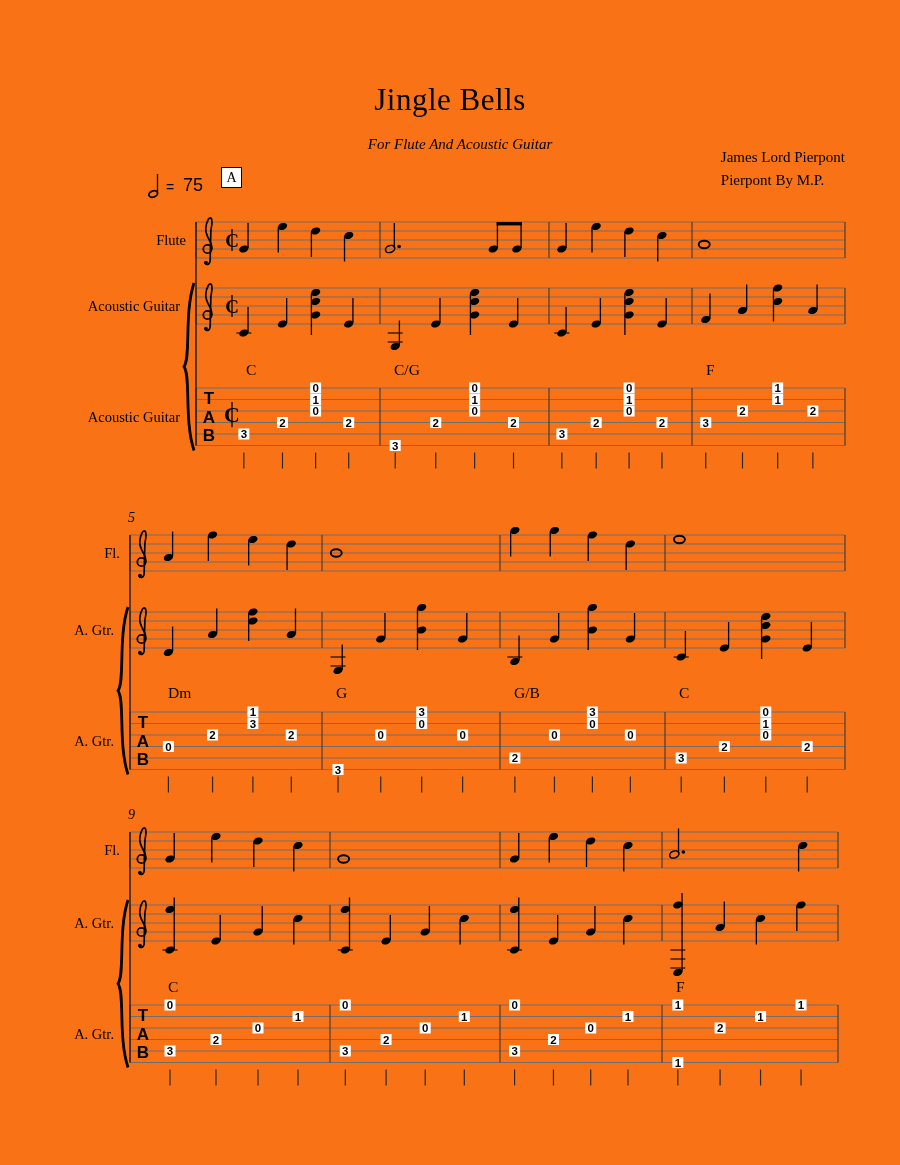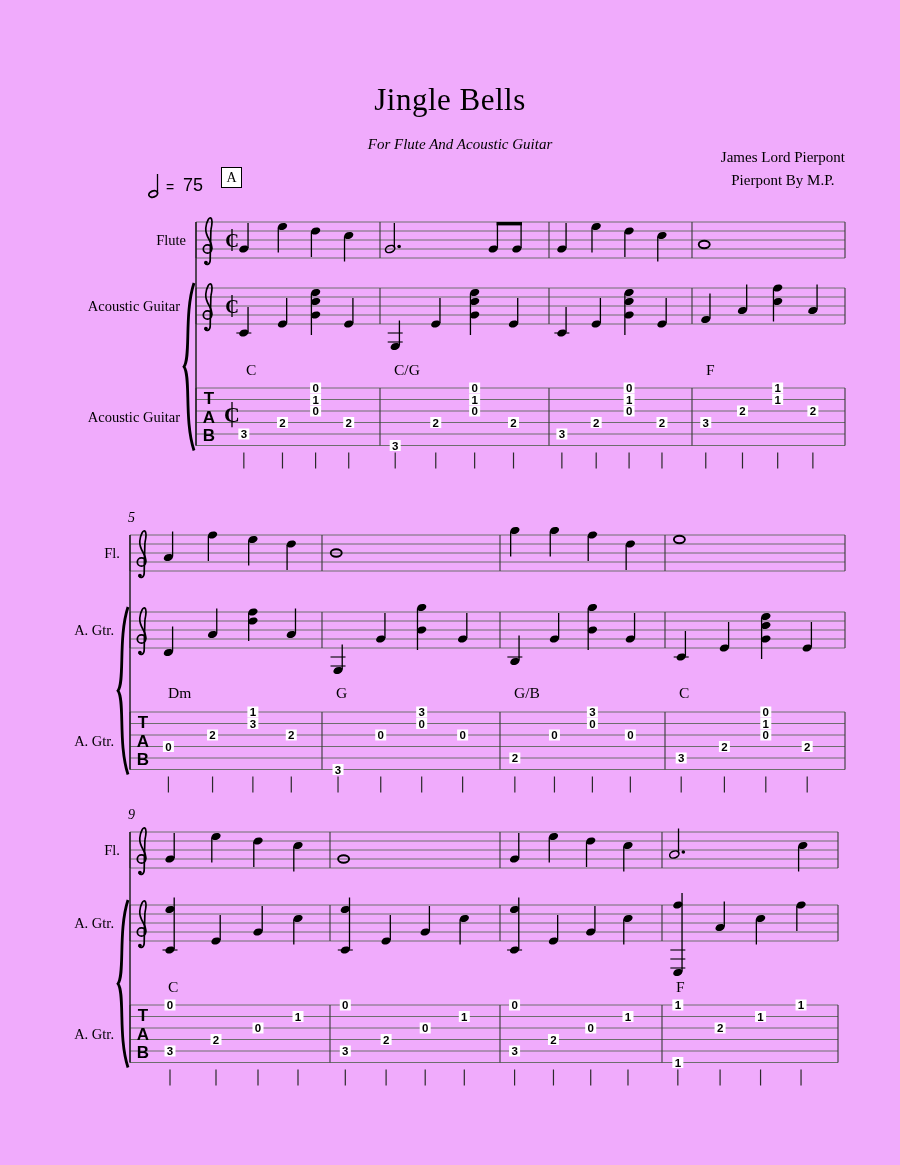--- a/index.html
+++ b/index.html
@@ -1,21 +1,21 @@
 <!DOCTYPE html>
 <html><head>
 <meta charset="utf-8">
 <style>
   html,body{margin:0;padding:0;background:#e8e8e8;}
-  #page{position:relative;width:900px;height:1165px;background:#f0abfc;margin:0 auto;
+  #page{position:relative;width:900px;height:1165px;background:#f97316;margin:0 auto;
         font-family:"Liberation Serif",serif;color:#000;overflow:hidden;}
   .abs{position:absolute;}
   #title{top:82px;left:0;width:900px;text-align:center;font-size:31px;letter-spacing:.5px;}
   #subtitle{top:136px;left:0;width:920px;text-align:center;font-style:italic;font-size:15px;}
-  #byline{top:146px;right:55px;text-align:center;font-size:15px;line-height:23px;}
+  #byline{top:146px;right:55px;text-align:left;font-size:15px;line-height:23px;}
   #tempo-eq{top:179px;left:166px;font-family:"Liberation Sans",sans-serif;font-size:14px;}
   #tempo-bpm{top:175px;left:183px;font-family:"Liberation Sans",sans-serif;font-size:18px;}
   #rehearsal{top:167px;left:221px;width:19px;height:19px;border:1.2px solid #000;
              font-size:14px;text-align:center;line-height:19px;background:#fff;}
   #tempo-note{top:171px;left:148px;}
   svg{position:absolute;top:0;left:0;}
 </style>
 </head>
 <body>
 

